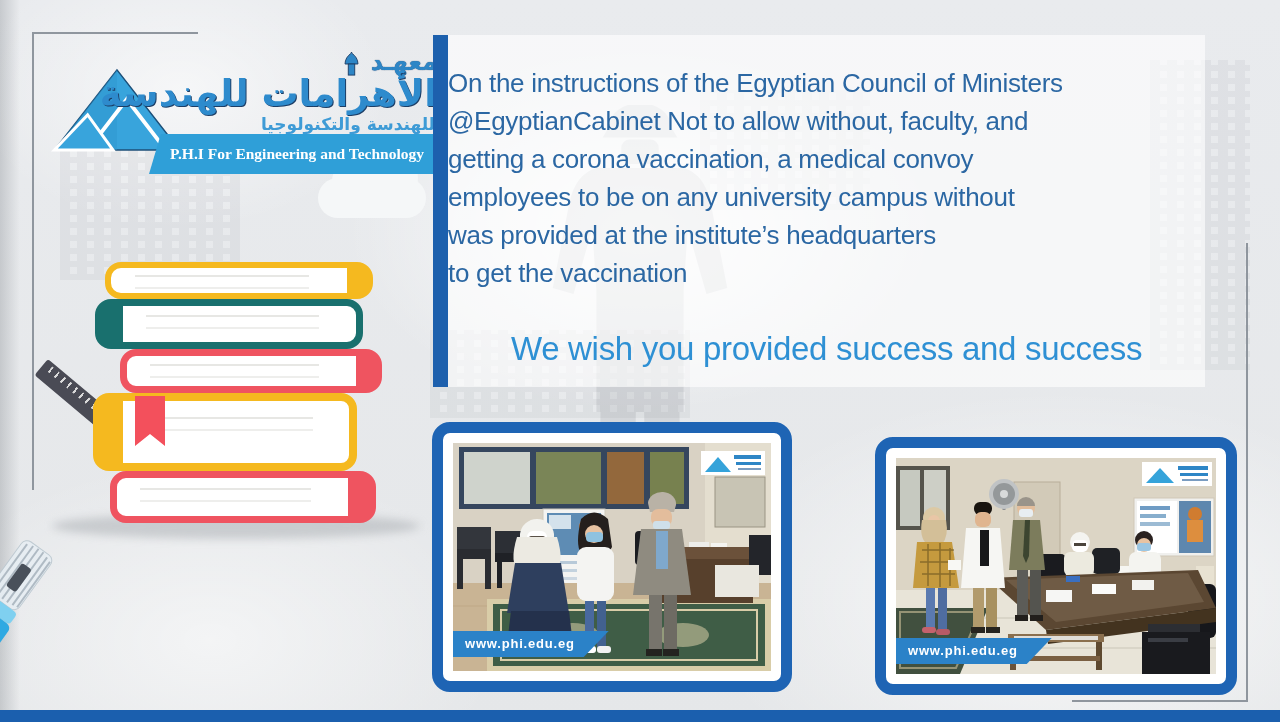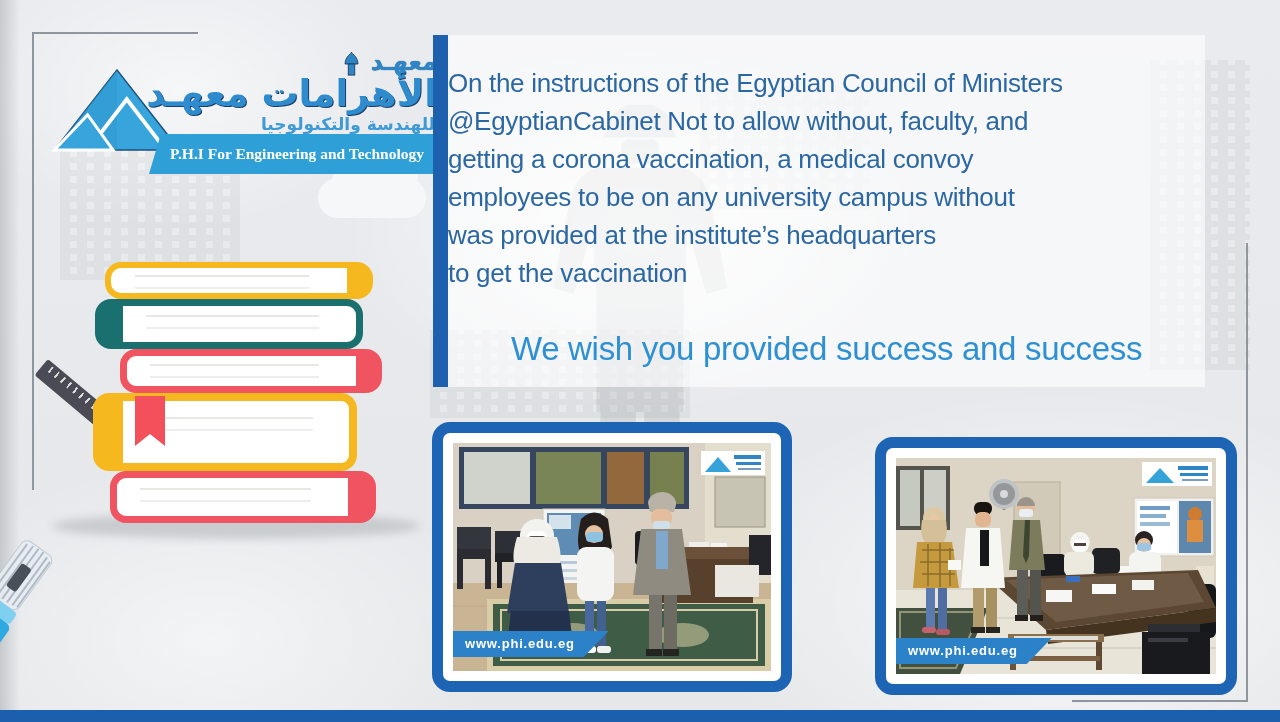--- a/index.html
+++ b/index.html
@@ -140,21 +140,21 @@
       <polygon points="8,88 42,52 68,88" fill="#38a4dc" stroke="#ffffff" stroke-width="3"></polygon>
     </svg>
     <div class="abs ar-row">
       <span>معهـد</span>
       <svg width="15" height="24" viewBox="0 0 16 26">
         <path d="M8,1 q7,5 7,12 h-14 q0,-7 7,-12" fill="#2e86c6" stroke="#1d3e66" stroke-width="1"></path>
         <rect x="4.5" y="13" width="7" height="12" fill="#2e86c6" stroke="#1d3e66" stroke-width="1"></rect>
         <line x1="8" y1="1" x2="8" y2="-2" stroke="#1d3e66" stroke-width="1.5"></line>
       </svg>
     </div>
-    <div class="abs ar-main">الأهرامات معهـد</div>
+    <div class="abs ar-main">الأهرامات للهندسة</div>
     <div class="abs ar-sub">للهندسة والتكنولوجيا</div>
     <div class="abs logo-banner">P.H.I For Engineering and Technology</div>
   </div>
 
   <div class="abs accent-bar"></div>
   <div class="abs panel"></div>
   <div class="abs para">
     <div>On the instructions of the Egyptian Council of Ministers</div>
     <div>@EgyptianCabinet Not to allow without, faculty, and</div>
     <div>getting a corona vaccination, a medical convoy</div>

